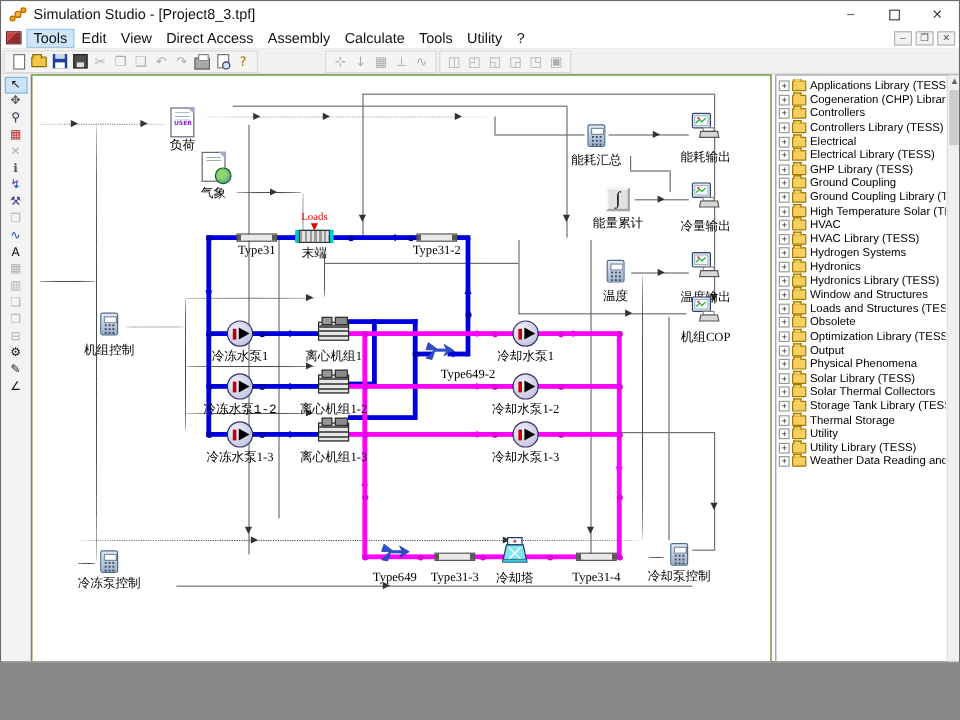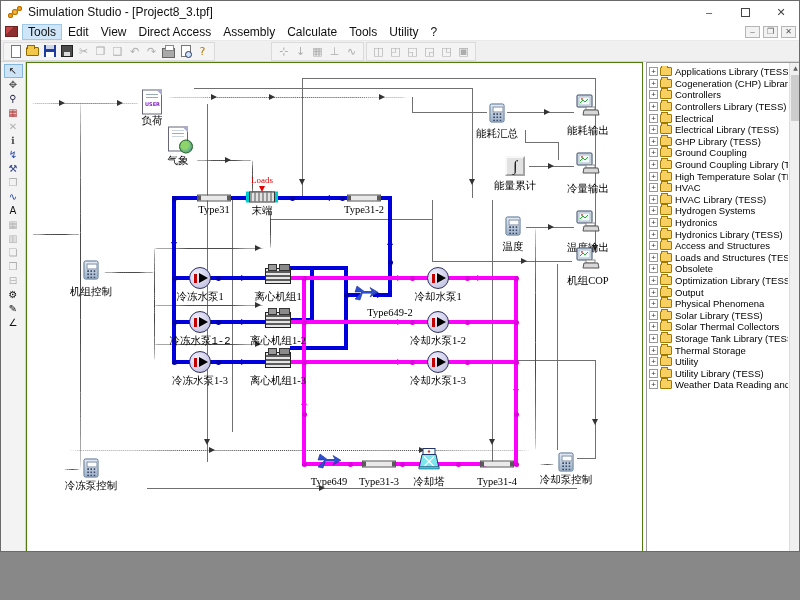--- a/index.html
+++ b/index.html
@@ -640,21 +640,21 @@
           <div class="tree-label">Hydronics</div>
         </div>
         <div class="tree-item">
           <div class="expander">+</div>
           <div class="folder"></div>
           <div class="tree-label">Hydronics Library (TESS)</div>
         </div>
         <div class="tree-item">
           <div class="expander">+</div>
           <div class="folder"></div>
-          <div class="tree-label">Access and Structures</div>
+          <div class="tree-label">Window and Structures</div>
         </div>
         <div class="tree-item">
           <div class="expander">+</div>
           <div class="folder"></div>
           <div class="tree-label">Loads and Structures (TESS)</div>
         </div>
         <div class="tree-item">
           <div class="expander">+</div>
           <div class="folder"></div>
           <div class="tree-label">Obsolete</div>

